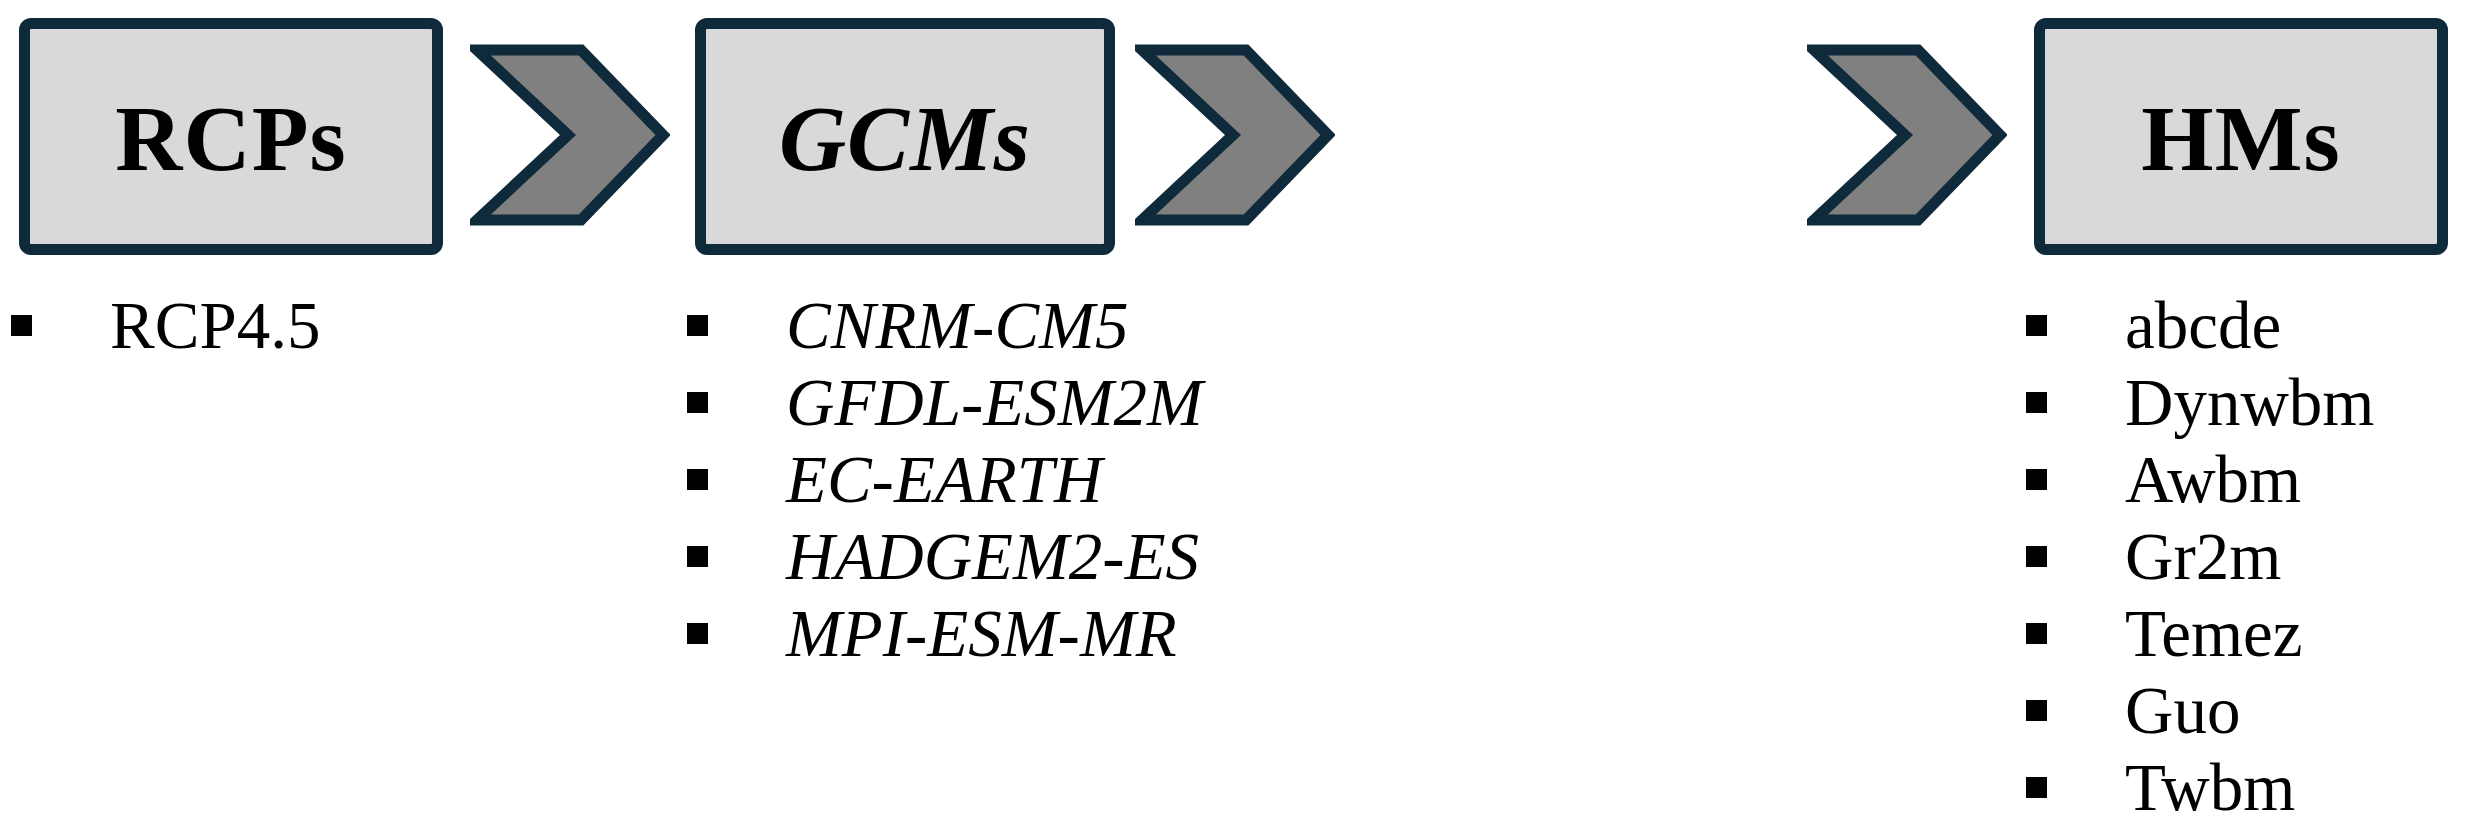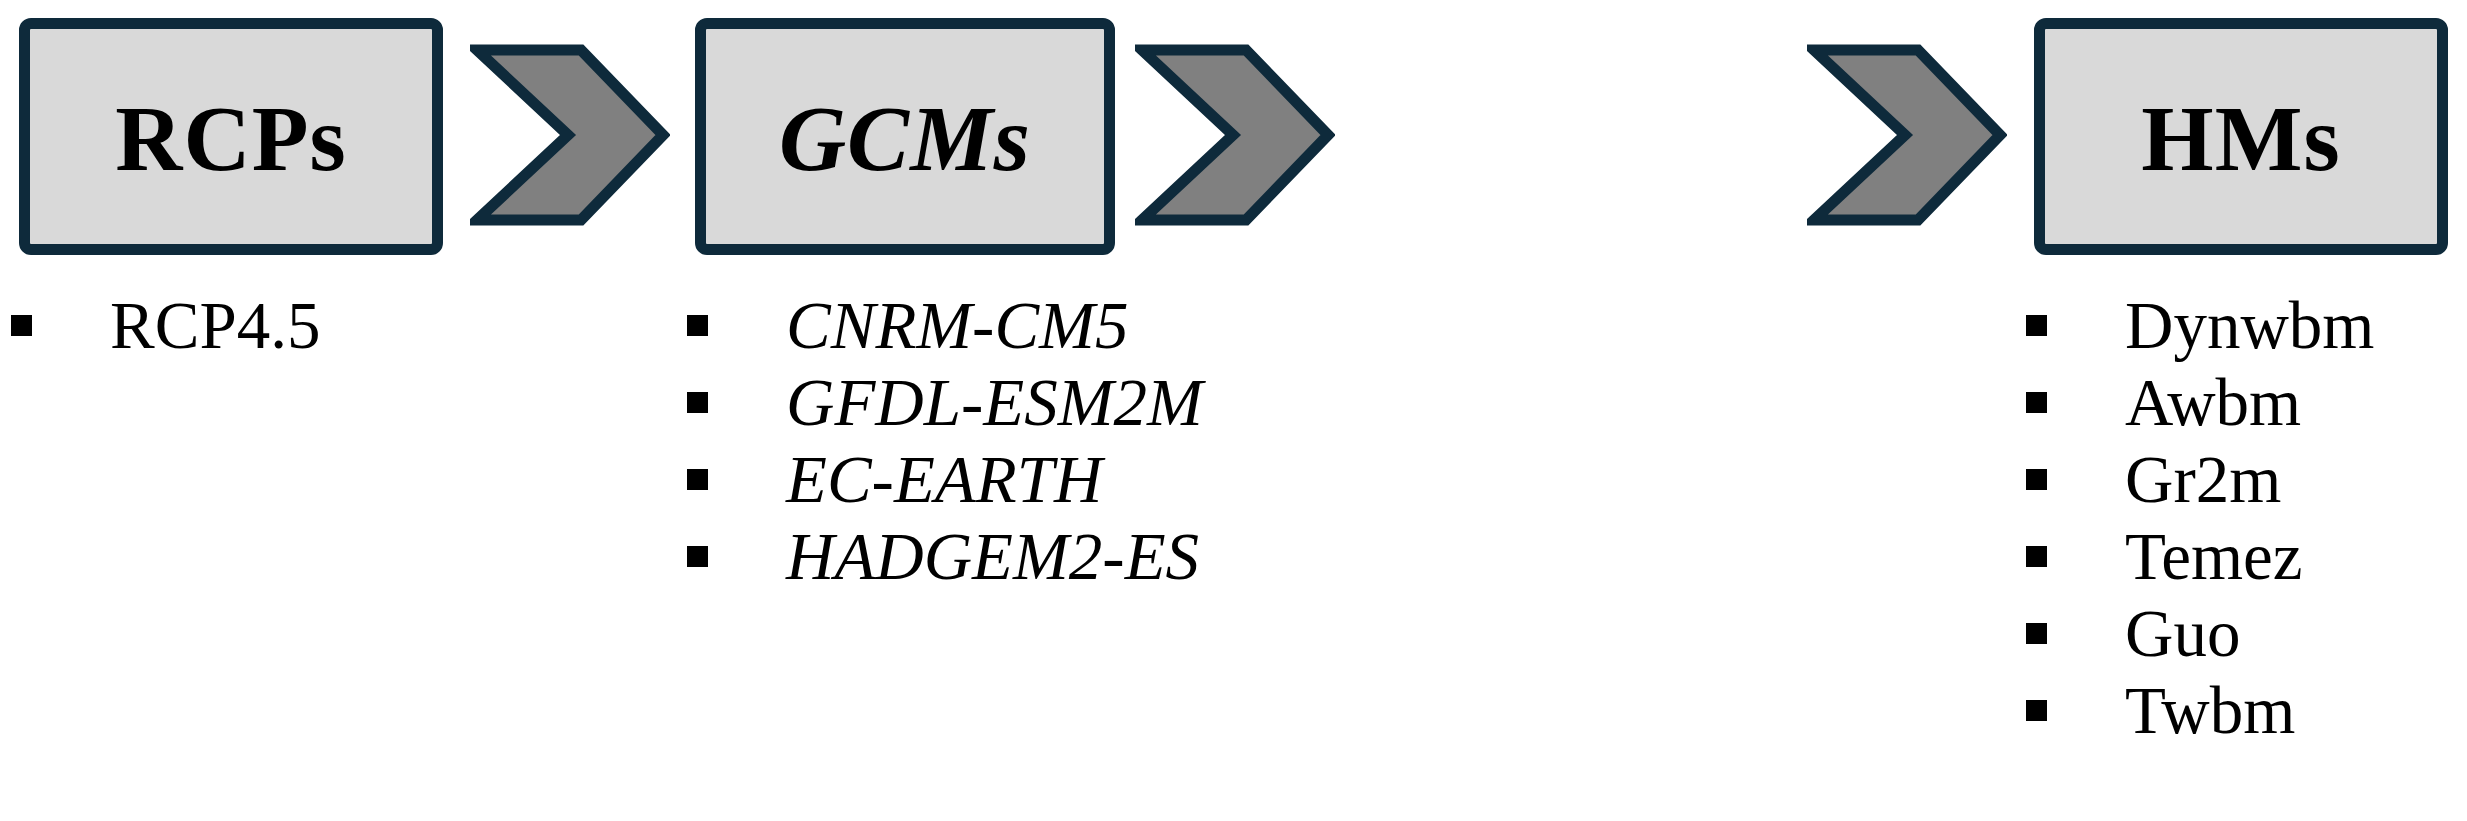--- a/index.html
+++ b/index.html
@@ -91,38 +91,39 @@
 
   <div class="column col-1">
     <div class="stage-box">
       <span class="stage-title">GCMs</span>
     </div>
     <ul class="stage-list">
         <li><span class="bullet"></span><span>CNRM-CM5</span></li>
         <li><span class="bullet"></span><span>GFDL-ESM2M</span></li>
         <li><span class="bullet"></span><span>EC-EARTH</span></li>
         <li><span class="bullet"></span><span>HADGEM2-ES</span></li>
+        <li><span class="bullet"></span><span>MPI-ESM-MR</span></li>
       </ul>
   </div>
 
   <svg class="chevron chev-1" viewBox="-7 -7 200 184" xmlns="http://www.w3.org/2000/svg">
     <polygon points="0,0 104,0 186,85 104,170 0,170 91,85"></polygon>
   </svg>
 
 
   <svg class="chevron chev-2" viewBox="-7 -7 200 184" xmlns="http://www.w3.org/2000/svg">
     <polygon points="0,0 104,0 186,85 104,170 0,170 91,85"></polygon>
   </svg>
 
   <div class="column col-3">
     <div class="stage-box">
       <span class="stage-title">HMs</span>
     </div>
     <ul class="stage-list">
-        <li><span class="bullet"></span></li>
+        <li><span class="bullet"></span><span>abcde</span></li>
         <li><span class="bullet"></span><span>Dynwbm</span></li>
         <li><span class="bullet"></span><span>Awbm</span></li>
         <li><span class="bullet"></span><span>Gr2m</span></li>
         <li><span class="bullet"></span><span>Temez</span></li>
         <li><span class="bullet"></span><span>Guo</span></li>
         <li><span class="bullet"></span><span>Twbm</span></li>
       </ul>
   </div>
 
 </div>

